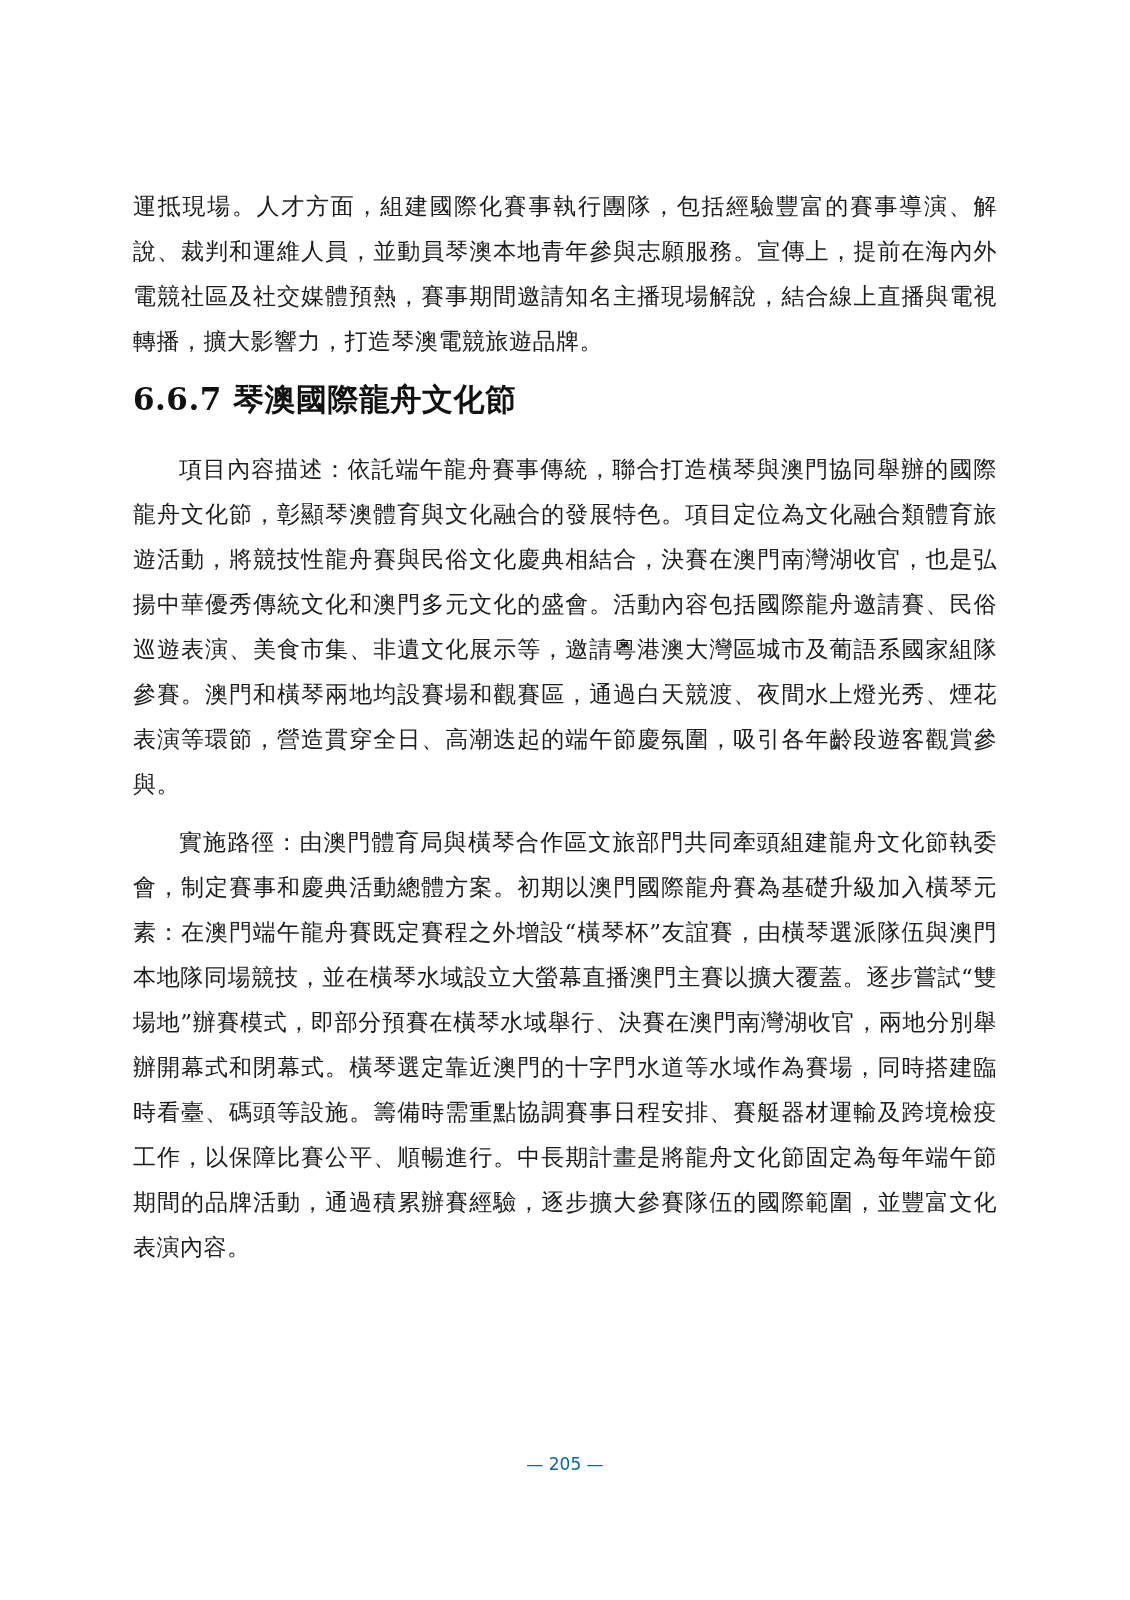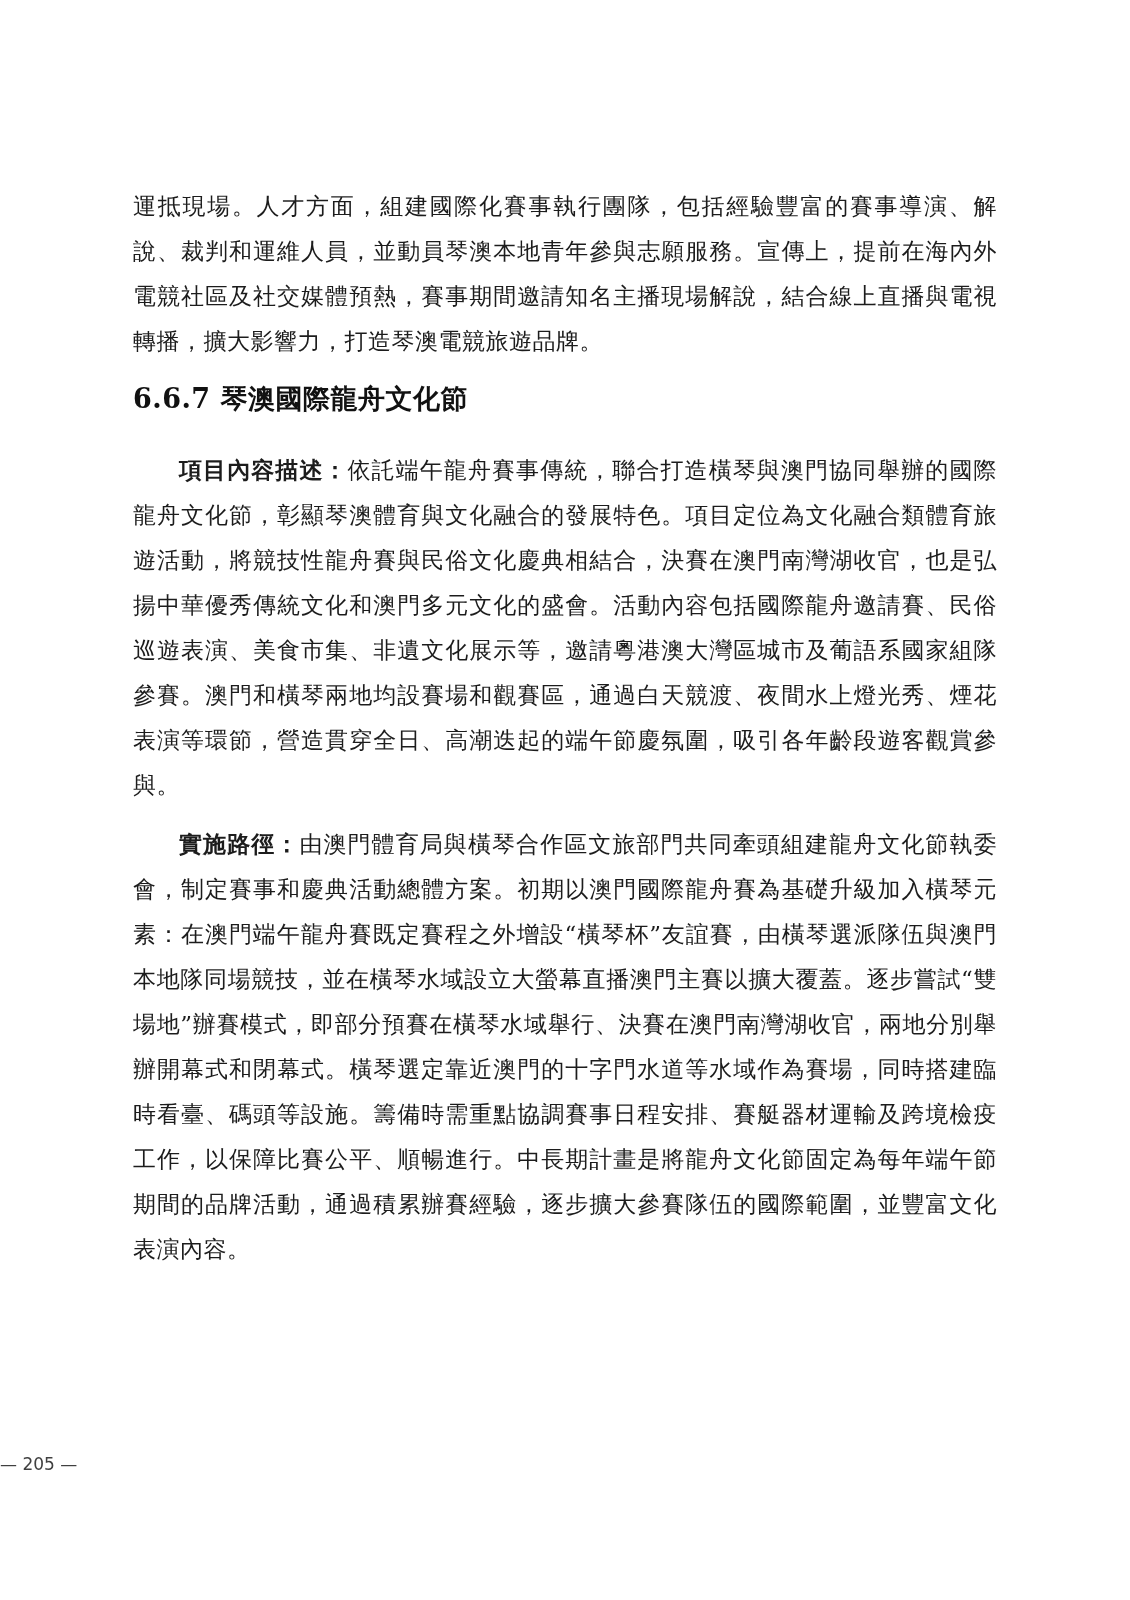--- a/index.html
+++ b/index.html
@@ -32,39 +32,39 @@
     color: #1c1c1c;
   }
   p.intro-para {
     margin-bottom: 13px;
   }
   p.section-para {
     text-indent: 2em;
     margin-top: 13px;
   }
   .section-label {
-    font-weight: bold;
+    font-weight: normal;
   }
   h2.section-heading {
     margin: 0 0 26px 0;
-    font-size: 27px;
+    font-size: 31px;
     line-height: 44px;
     font-weight: bold;
     color: #111111;
     letter-spacing: 0.5px;
   }
   .footer {
     position: absolute;
     left: 0;
     top: 1452px;
     width: 1130px;
-    text-align: left;
+    text-align: center;
     font-size: 17px;
     line-height: 24px;
-    color: #404040;
+    color: #0369a1;
     font-family: "DejaVu Sans", "Liberation Sans", sans-serif;
   }
 </style>
 </head>
 <body>
 
 <div class="page">
   <div class="content">
 
     <p class="body-para intro-para">運抵現場。人才方面，組建國際化賽事執行團隊，包括經驗豐富的賽事導演、解說、裁判和運維人員，並動員琴澳本地青年參與志願服務。宣傳上，提前在海內外電競社區及社交媒體預熱，賽事期間邀請知名主播現場解說，結合線上直播與電視轉播，擴大影響力，打造琴澳電競旅遊品牌。</p>

